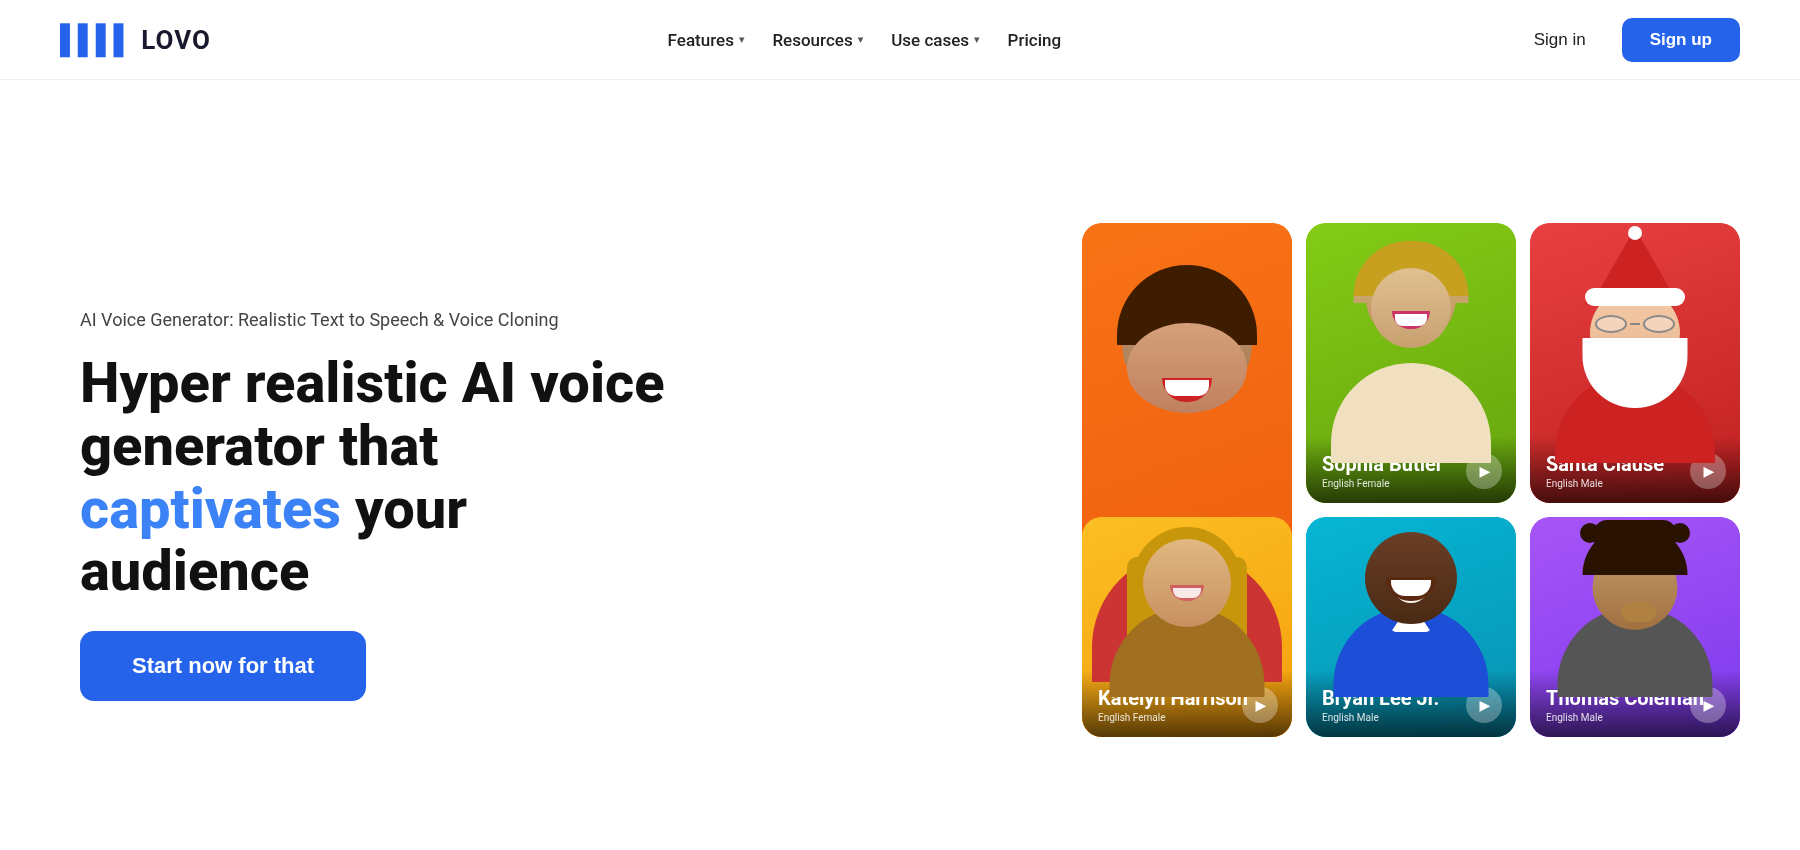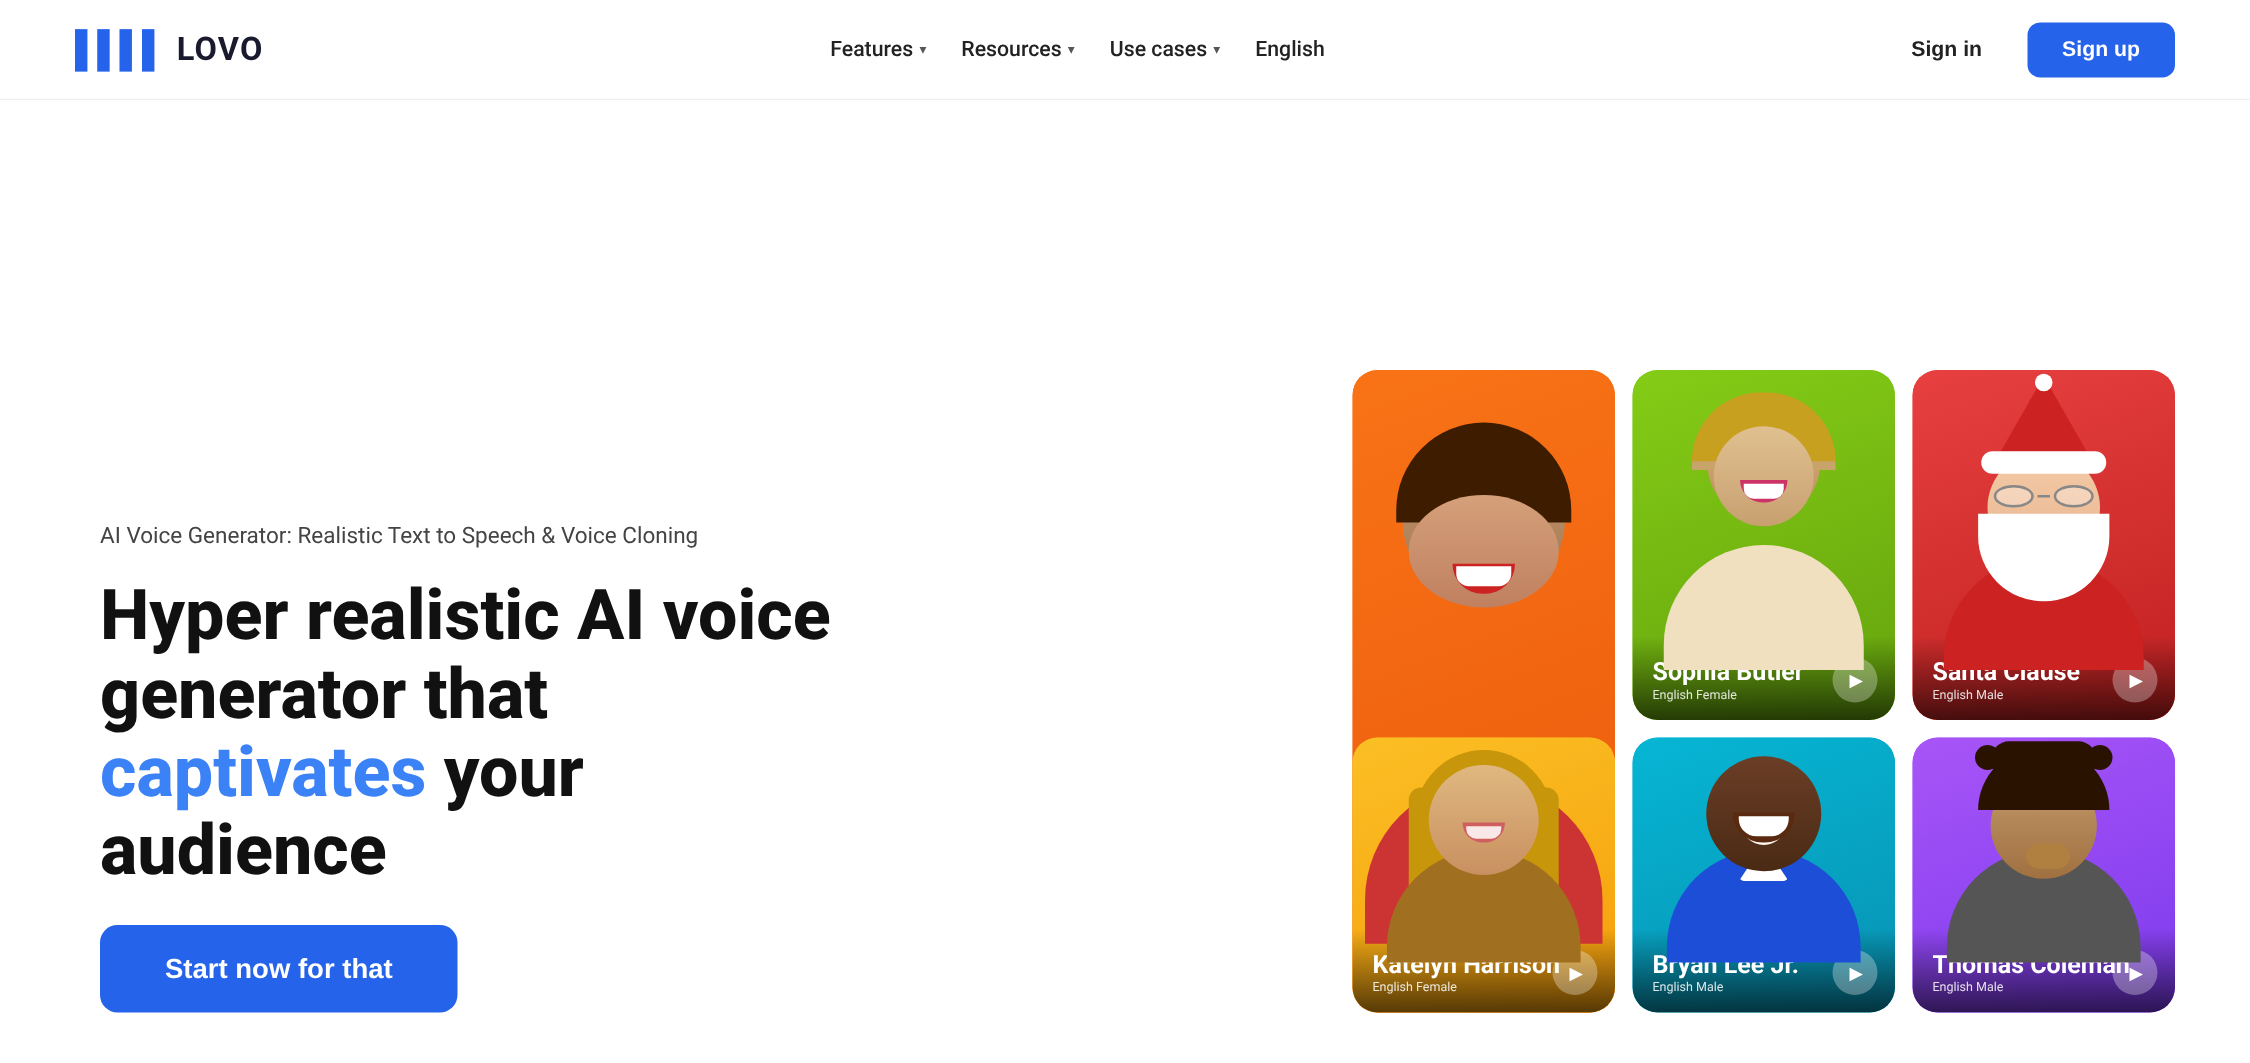--- a/index.html
+++ b/index.html
@@ -15,29 +15,29 @@
     .nav-logo-icon { color: #2563eb; font-size: 28px; letter-spacing: -2px; }
     .nav-logo-text { font-size: 26px; font-weight: 700; color: #1a1a2e; letter-spacing: 1px; }
     .nav-links { display: flex; align-items: flex-start; gap: 28px; }
     .nav-link {
       font-size: 17px; color: #222; cursor: pointer; display: flex; align-items: center; gap: 5px;
       text-decoration: none; font-weight: 500;
     }
     .chevron { font-size: 11px; color: #555; }
     .nav-actions { display: flex; align-items: center; gap: 20px; }
     .sign-in-btn {
-      font-size: 17px; font-weight: 700; color: #222; background: none; border: none; cursor: pointer; padding: 8px 16px;
+      font-size: 17px; font-weight: 400; color: #222; background: none; border: none; cursor: pointer; padding: 8px 16px;
     }
     .sign-up-btn {
       font-size: 17px; font-weight: 600; color: #fff; background: #2563eb; border: none;
       border-radius: 10px; padding: 12px 28px; cursor: pointer;
     }
 
     
-    .main { display: flex; align-items: flex-end; padding: 60px 60px 40px 80px; gap: 60px; min-height: 770px; }
+    .main { display: flex; align-items: center; padding: 60px 60px 40px 80px; gap: 60px; min-height: 770px; }
 
     
     .left { flex: 0 0 620px; max-width: 620px; padding-top: 60px; }
     .subtitle { font-size: 18px; color: #444; margin-bottom: 22px; }
     .headline { font-size: 56px; font-weight: 800; color: #111; line-height: 1.12; margin-bottom: 28px; }
     .headline-accent { color: #3b82f6; }
     .description { font-size: 18px; color: #555; line-height: 1.65; margin-bottom: 44px; max-width: 580px; }
     .cta-btn {
       display: inline-block; background: #2563eb; color: #fff; font-size: 22px; font-weight: 700;
       padding: 22px 52px; border-radius: 14px; border: none; cursor: pointer; text-decoration: none;
@@ -98,21 +98,21 @@
     </a>
     <a class="nav-link">
       <span>Resources</span>
       <span class="chevron">▾</span>
     </a>
     <a class="nav-link">
       <span>Use cases</span>
       <span class="chevron">▾</span>
     </a>
     <a class="nav-link">
-      <span>English</span>
+      <span>Pricing</span>
     </a>
   </div>
 
   <div class="nav-actions">
     <button class="sign-in-btn">Sign in</button>
     <button class="sign-up-btn">Sign up</button>
   </div>
 </nav>
 
 <div class="main">

